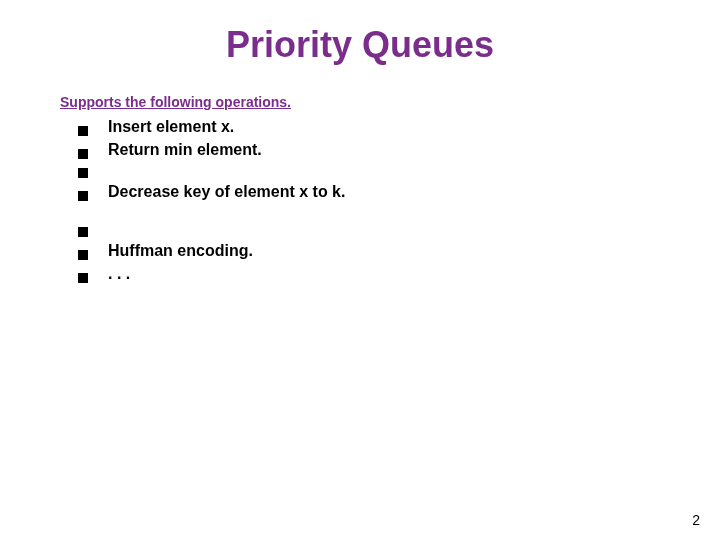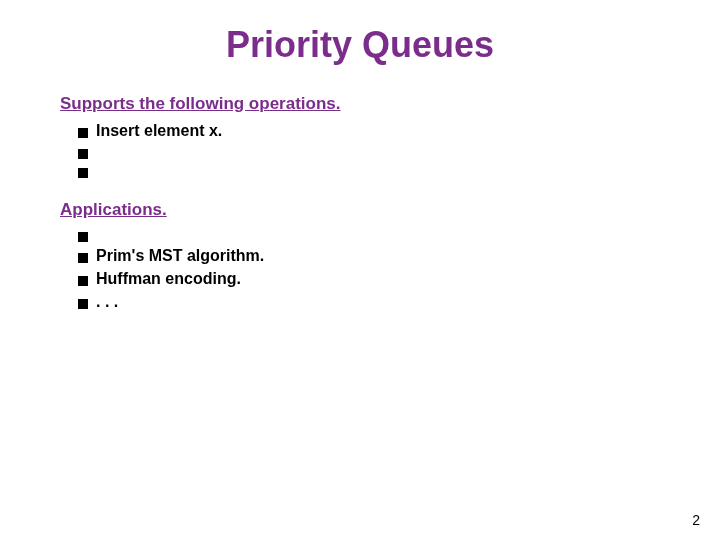--- a/index.html
+++ b/index.html
@@ -27,41 +27,41 @@
     .title {
       text-align: center;
       font-size: 36px;
       font-weight: bold;
       color: #7b2d8b;
       margin-bottom: 28px;
       padding-top: 4px;
     }
 
     .section-heading {
-      font-size: 17px;
+      font-size: 14px;
       font-weight: bold;
       color: #7b2d8b;
       text-decoration: underline;
       margin-bottom: 8px;
     }
 
     .bullet-list {
       list-style: none;
       margin-left: 18px;
       margin-bottom: 22px;
     }
 
     .bullet-list li {
       font-size: 16px;
       font-weight: bold;
       color: #000000;
       margin-bottom: 5px;
       display: flex;
-      align-items: center;
-      gap: 8px;
+      align-items: flex-end;
+      gap: 20px;
     }
 
     .bullet-list li .bullet-icon {
       display: inline-block;
       width: 10px;
       height: 10px;
       background-color: #000000;
       min-width: 10px;
       min-height: 10px;
       margin-top: 4px;
@@ -84,36 +84,36 @@
 
   <div class="section">
     <div class="section-heading">Supports the following operations.</div>
     <ul class="bullet-list">
     <li>
           <span class="bullet-icon"></span>
           <span>Insert element x.</span>
         </li>
         <li>
           <span class="bullet-icon"></span>
+          <span>Return min element.</span>
         </li>
         <li>
           <span class="bullet-icon"></span>
+        </li>
+        <li>
+          <span class="bullet-icon"></span>
+          <span>Decrease key of element x to k.</span>
         </li>
       </ul>
   </div>
 
   <div class="section">
-    <div class="section-heading">Applications.</div>
     <ul class="bullet-list">
     <li>
           <span class="bullet-icon"></span>
-        </li>
-        <li>
-          <span class="bullet-icon"></span>
-          <span>Prim's MST algorithm.</span>
         </li>
         <li>
           <span class="bullet-icon"></span>
           <span>Huffman encoding.</span>
         </li>
         <li>
           <span class="bullet-icon"></span>
           <span>. . .</span>
         </li>
       </ul>

